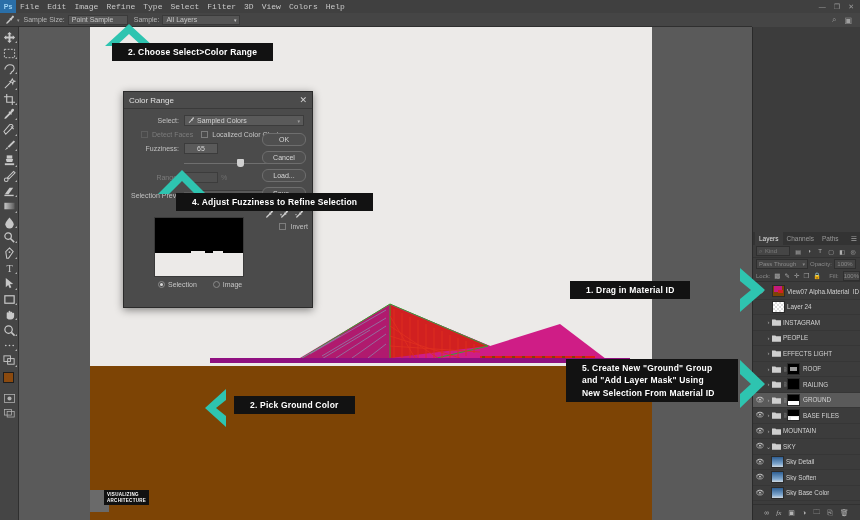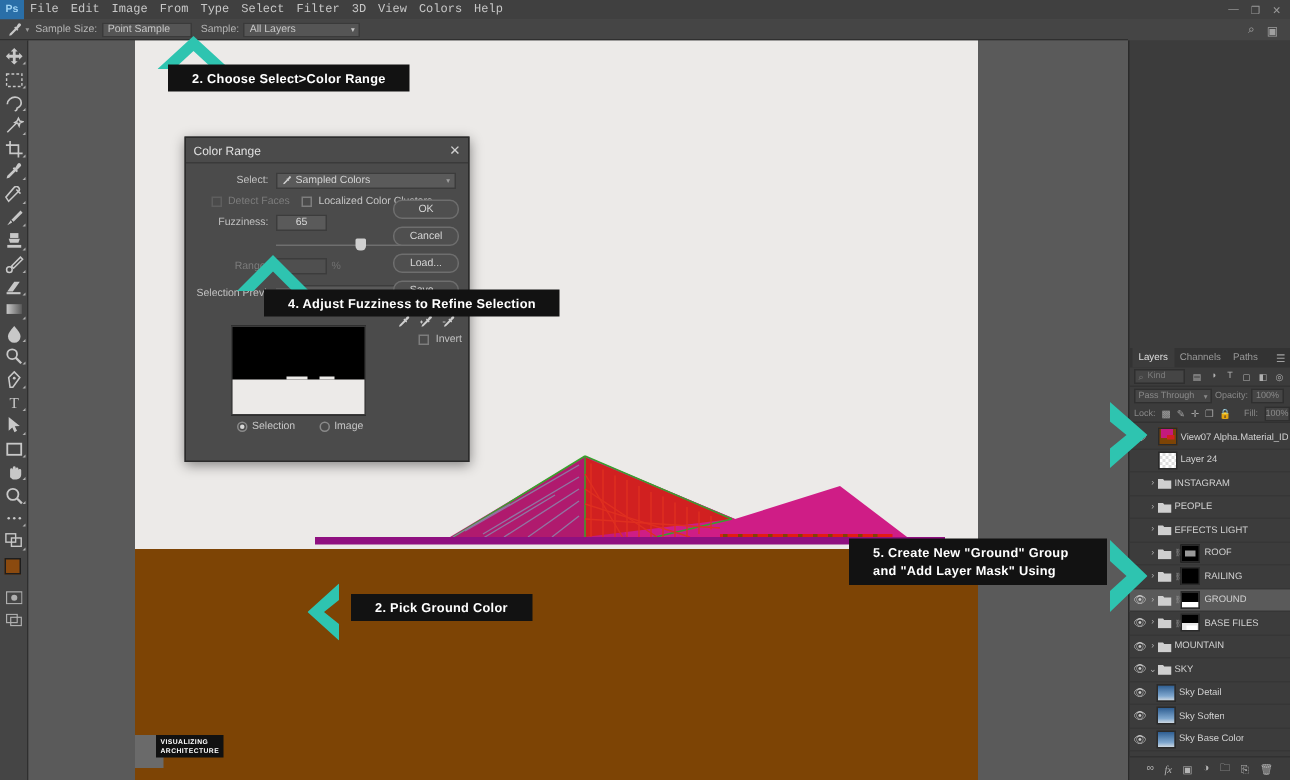--- a/index.html
+++ b/index.html
@@ -173,21 +173,21 @@
 <body>
 
 <div class="app">
 
   <div class="menubar">
     <div class="ps-logo">Ps</div>
     <div id="menus" style="display:flex;">
         <span class="menu-item">File</span>
         <span class="menu-item">Edit</span>
         <span class="menu-item">Image</span>
-        <span class="menu-item">From</span>
+        <span class="menu-item">Refine</span>
         <span class="menu-item">Type</span>
         <span class="menu-item">Select</span>
         <span class="menu-item">Filter</span>
         <span class="menu-item">3D</span>
         <span class="menu-item">View</span>
         <span class="menu-item">Colors</span>
         <span class="menu-item">Help</span>
       </div>
     <div class="win-btns">
       <span class="win-btn">—</span>
@@ -762,27 +762,29 @@
   <div class="ann" style="left:112px; top:43px;">2. Choose Select&gt;Color Range</div>
 
   <svg class="chev" style="left:158px; top:170px; width:48px; height:24px;" viewBox="0 0 48 24">
     <polygon points="24,0 48,24 37,24 24,11 11,24 0,24" fill="#2ec4b0"></polygon>
   </svg>
   <div class="ann" style="left:176px; top:193px;">4. Adjust Fuzziness to Refine Selection</div>
 
   <svg class="chev" style="left:735px; top:268px; width:30px; height:44px;" viewBox="0 0 30 44">
     <polygon points="5,0 30,22 5,44 5,31 16,22 5,13" fill="#2ec4b0"></polygon>
   </svg>
+  <div class="ann" style="left:570px; top:281px;">1. Drag in Material ID</div>
 
   <svg class="chev" style="left:735px; top:360px; width:30px; height:48px;" viewBox="0 0 30 48">
     <polygon points="5,0 30,24 5,48 5,34 16,24 5,14" fill="#2ec4b0"></polygon>
   </svg>
   <div class="ann" id="ann5" style="left:566px; top:359px; width:172px;">
       <div>5. Create New "Ground" Group</div>
       <div>and "Add Layer Mask" Using</div>
+      <div>New Selection From Material ID</div>
     </div>
 
   <svg class="chev" style="left:205px; top:389px; width:26px; height:38px;" viewBox="0 0 26 38">
     <polygon points="21,0 21,11 11,19 21,27 21,38 0,19" fill="#2ec4b0"></polygon>
   </svg>
   <div class="ann" style="left:234px; top:396px;">2. Pick Ground Color</div>
 
 </div>
 
 </body></html>

